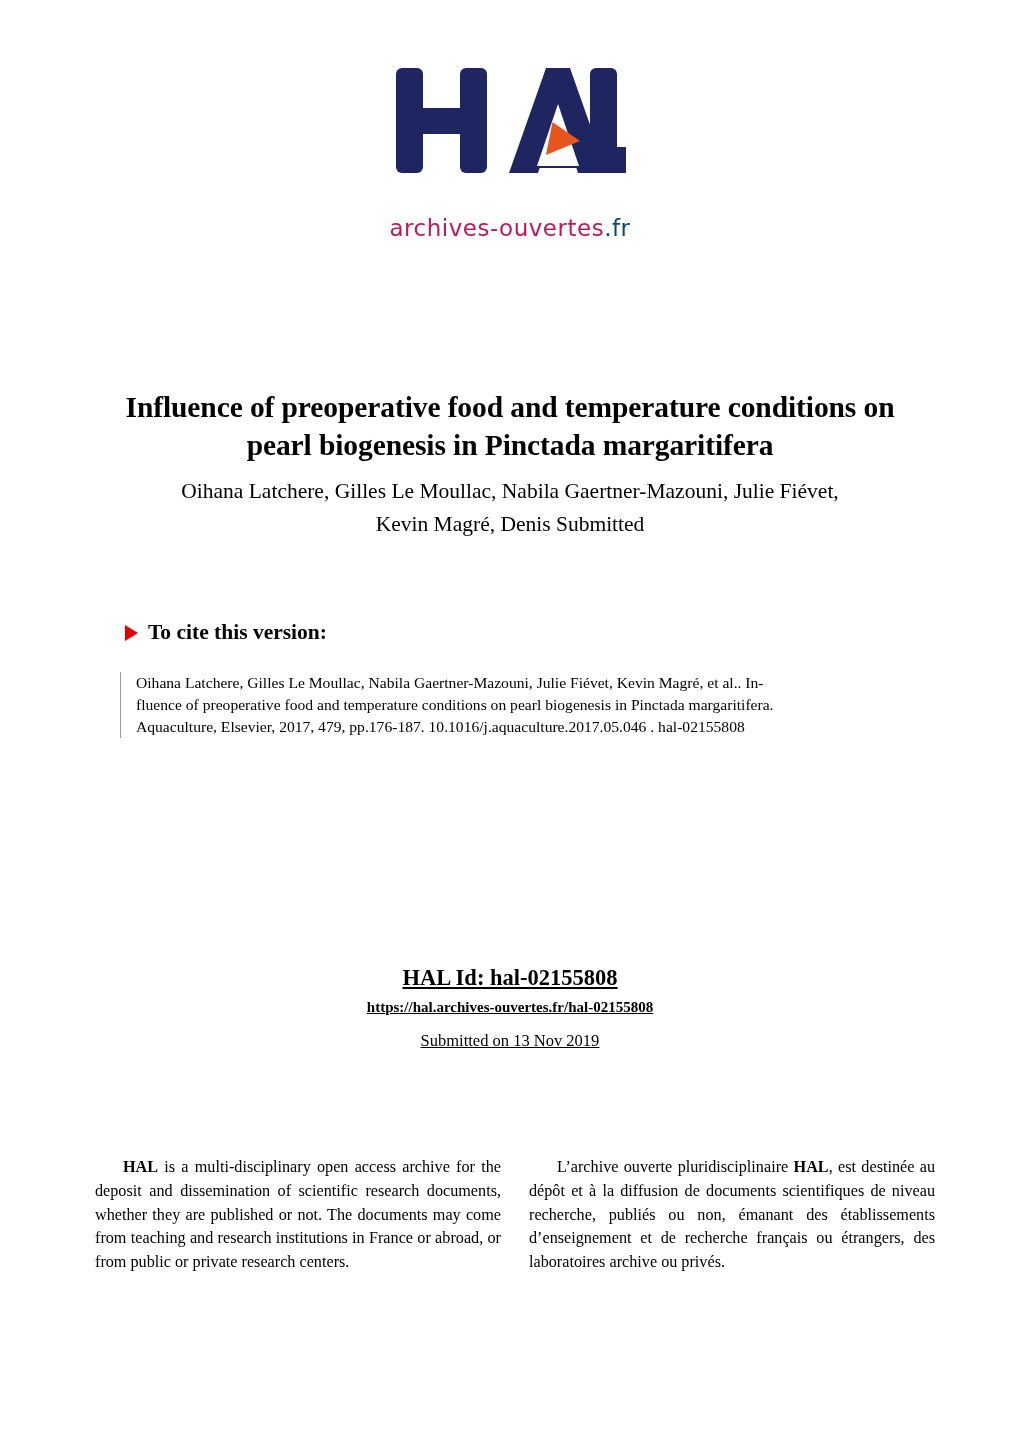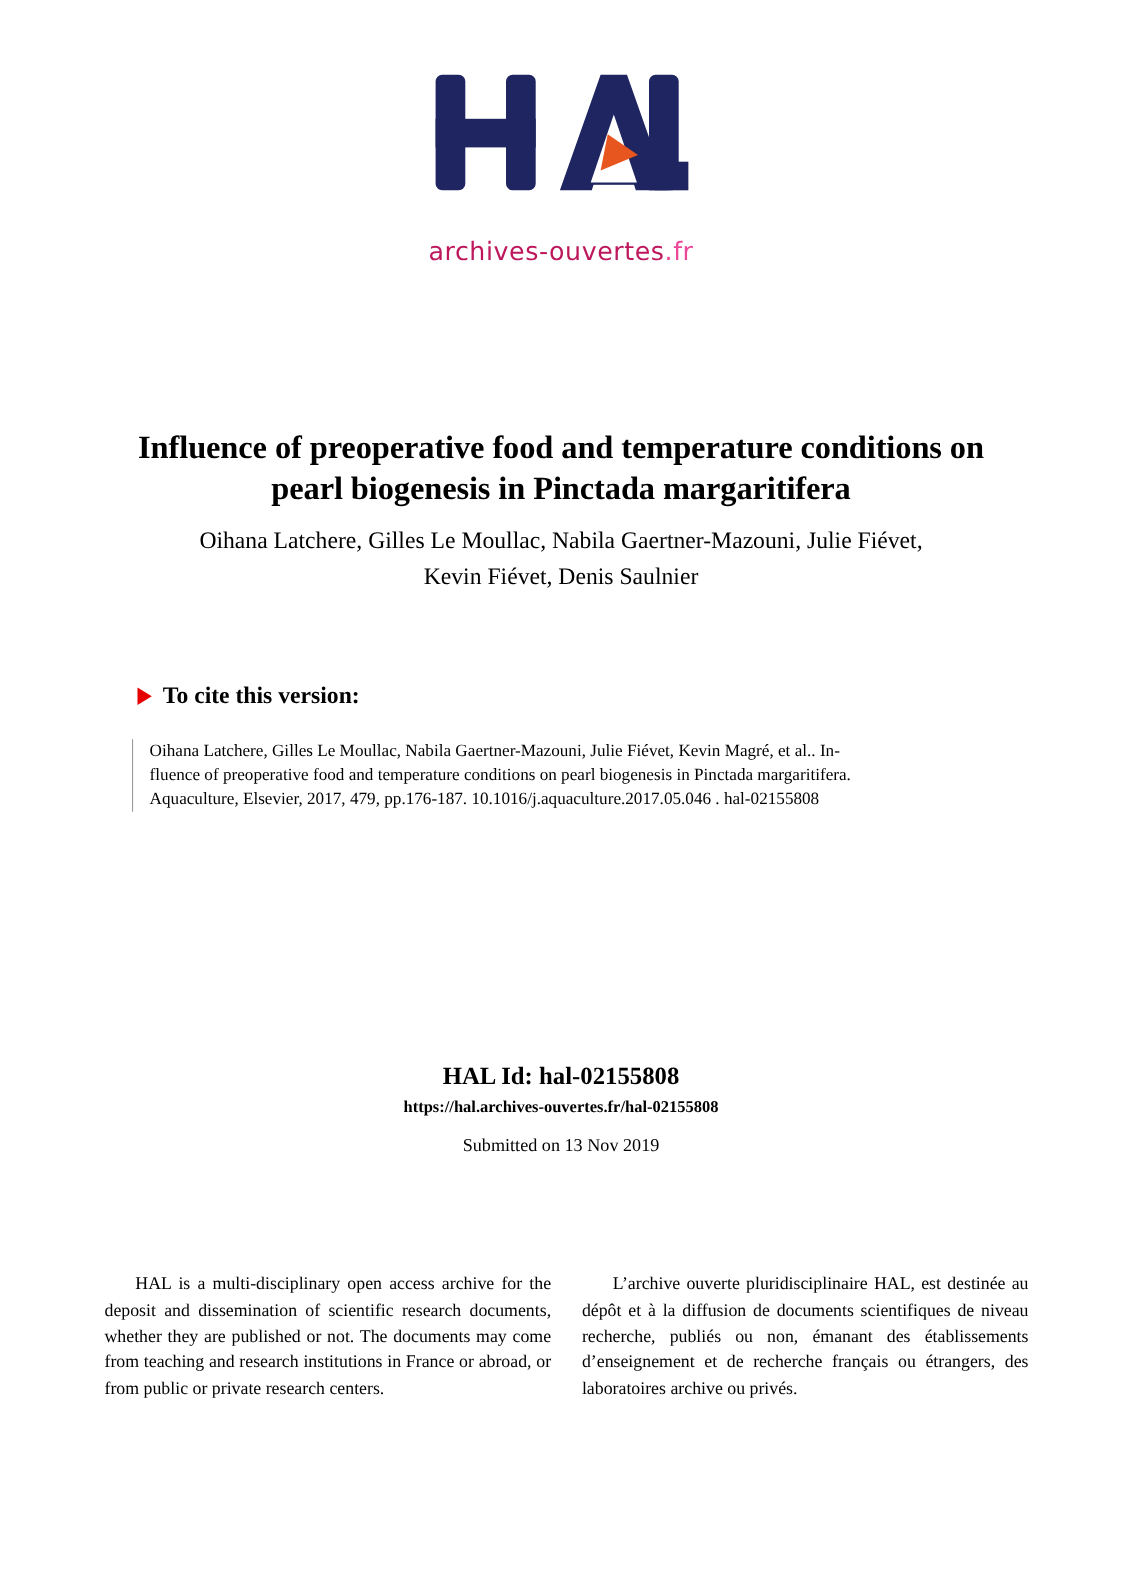--- a/index.html
+++ b/index.html
@@ -91,20 +91,21 @@
     white-space: nowrap;
   }
 
   
   .halid-block {
     position: absolute;
     top: 962px;
     left: 0;
     width: 1020px;
     text-align: center;
+    text-decoration: underline;
   }
   .halid-line {
     font-size: 22.5px;
     font-weight: bold;
     line-height: 1.42;
   }
   .halurl-line {
     font-size: 15px;
     font-weight: bold;
     line-height: 1.42;
@@ -129,21 +130,21 @@
     width: 406px;
     font-size: 16.2px;
     line-height: 1.47;
     text-align: justify;
   }
   .col p {
     margin: 0;
     text-indent: 28px;
   }
   .col b {
-    font-weight: normal;
+    font-weight: bold;
   }
 </style>
 </head>
 <body>
 
 <div class="logo-block">
   <div class="logo-svg-wrap">
     <svg width="232" height="145" viewBox="0 0 232 145" xmlns="http://www.w3.org/2000/svg" aria-hidden="true">
       <g>
 
@@ -157,32 +158,32 @@
         <path d="M 164 42 L 185 104 L 143 104 Z" fill="#ffffff"></path>
 
         <path d="M 152 93 L 158.5 60 L 186 79 Z" fill="#e8561f"></path>
 
         <rect x="196" y="6" width="27" height="105" rx="6" fill="#1f2560"></rect>
         <rect x="196" y="85" width="36" height="26" fill="#1f2560"></rect>
       </g>
     </svg>
   </div>
   <div style="margin-top:4px; font-family:'DejaVu Sans', sans-serif; font-size:23px; letter-spacing:0.5px;">
-    <span style="color:#be185d;">archives-ouvertes</span><span style="color:#ec4899;">.fr</span>
+    <span style="color:#be185d;">archives-ouvertes</span><span style="color:#0c4a6e;">.fr</span>
   </div>
 </div>
 
 <div class="title-block">
   <h1 class="doc-title">
     <span class="ln">Influence of preoperative food and temperature</span>
     <span class="ln">conditions on pearl biogenesis in Pinctada margaritifera</span>
   </h1>
   <div class="authors">
     <span class="ln">Oihana Latchere, Gilles Le Moullac, Nabila Gaertner-Mazouni, Julie Fiévet,</span>
-    <span class="ln">Kevin Fiévet, Denis Saulnier</span>
+    <span class="ln">Kevin Magré, Denis Submitted</span>
   </div>
 </div>
 
 <div class="cite-head">
   <span class="tri-icon"></span>
   <span class="cite-head-label">To cite this version:</span>
 </div>
 
 <div class="cite-block">
   <div class="cite-line">Oihana Latchere, Gilles Le Moullac, Nabila Gaertner-Mazouni, Julie Fiévet, Kevin Magré, et al.. In-</div>

